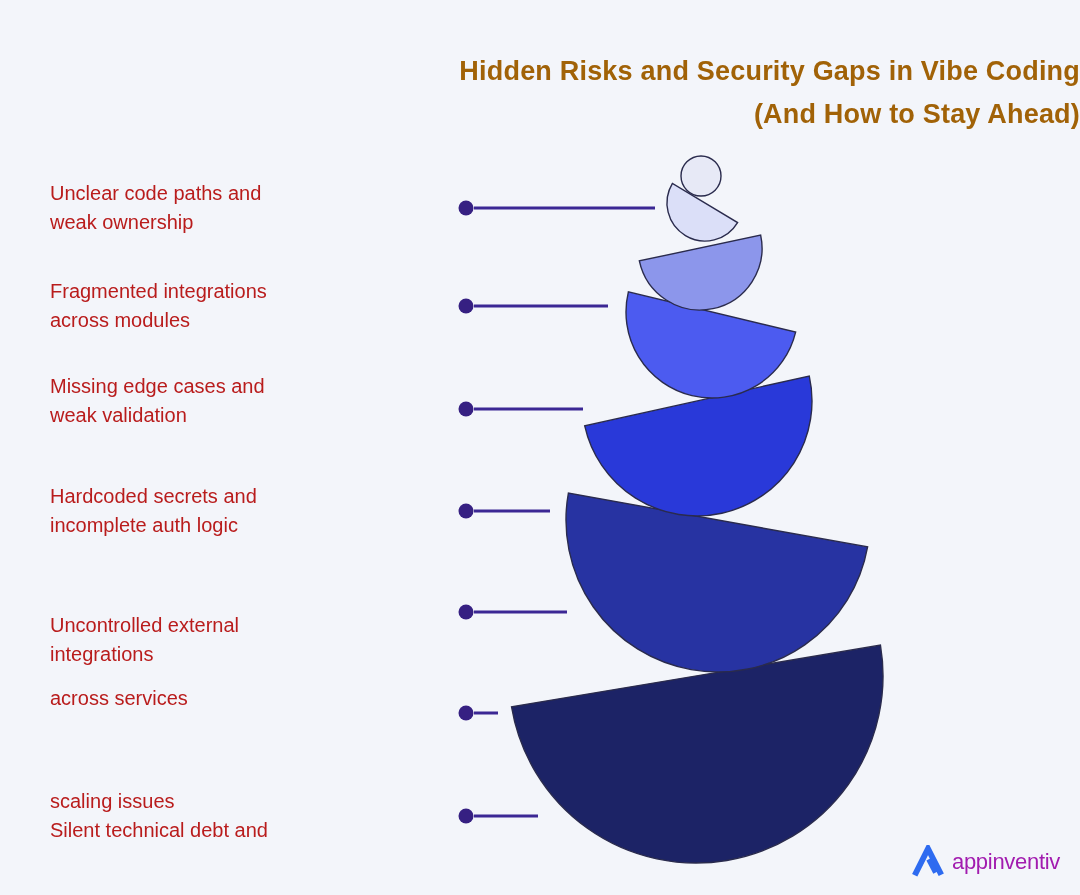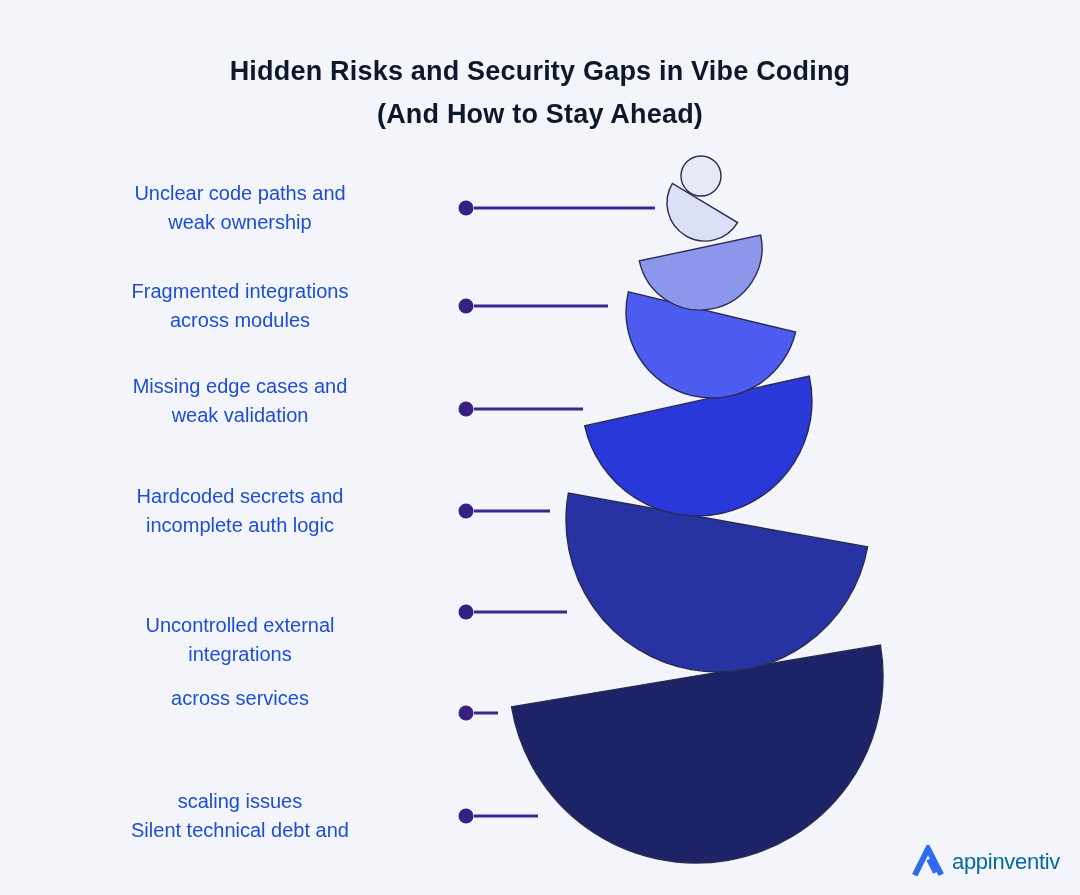--- a/index.html
+++ b/index.html
@@ -10,37 +10,37 @@
     height: 895px;
     background: #f3f5fa;
     overflow: hidden;
   }
   .title {
     position: absolute;
     top: 50px;
     left: 0;
     width: 100%;
     margin: 0;
-    text-align: center;
+    text-align: right;
     font-size: 27px;
     line-height: 43px;
     font-weight: 700;
-    color: #0f172a;
+    color: #a16207;
     letter-spacing: 0.2px;
   }
   .title span { display: block; }
   .row-label {
     position: absolute;
     width: 380px;
     right: 650px; 
-    text-align: center;
+    text-align: left;
     font-size: 20px;
     line-height: 29px;
     font-weight: 500;
-    color: #1d4ed8;
+    color: #b91c1c;
   }
   .row-label span { display: block; }
   .r1 { top: 179px; }
   .r2 { top: 277px; }
   .r3 { top: 372px; }
   .r4 { top: 482px; }
   .r5 { top: 611px; }
   .r6 { top: 684px; }
   .r7 { top: 787px; }
   .diagram-svg {
@@ -51,21 +51,21 @@
     position: absolute;
     right: 20px;
     bottom: 16px;
     display: flex;
     align-items: center;
     gap: 7px;
   }
   .logo-text {
     font-size: 22px;
     font-weight: 500;
-    color: #0369a1;
+    color: #a21caf;
     letter-spacing: -0.3px;
   }
 </style>
 </head>
 <body>
 
 <div class="canvas">
 
   <h1 class="title">
     <span>Hidden Risks and Security Gaps in Vibe Coding</span>

